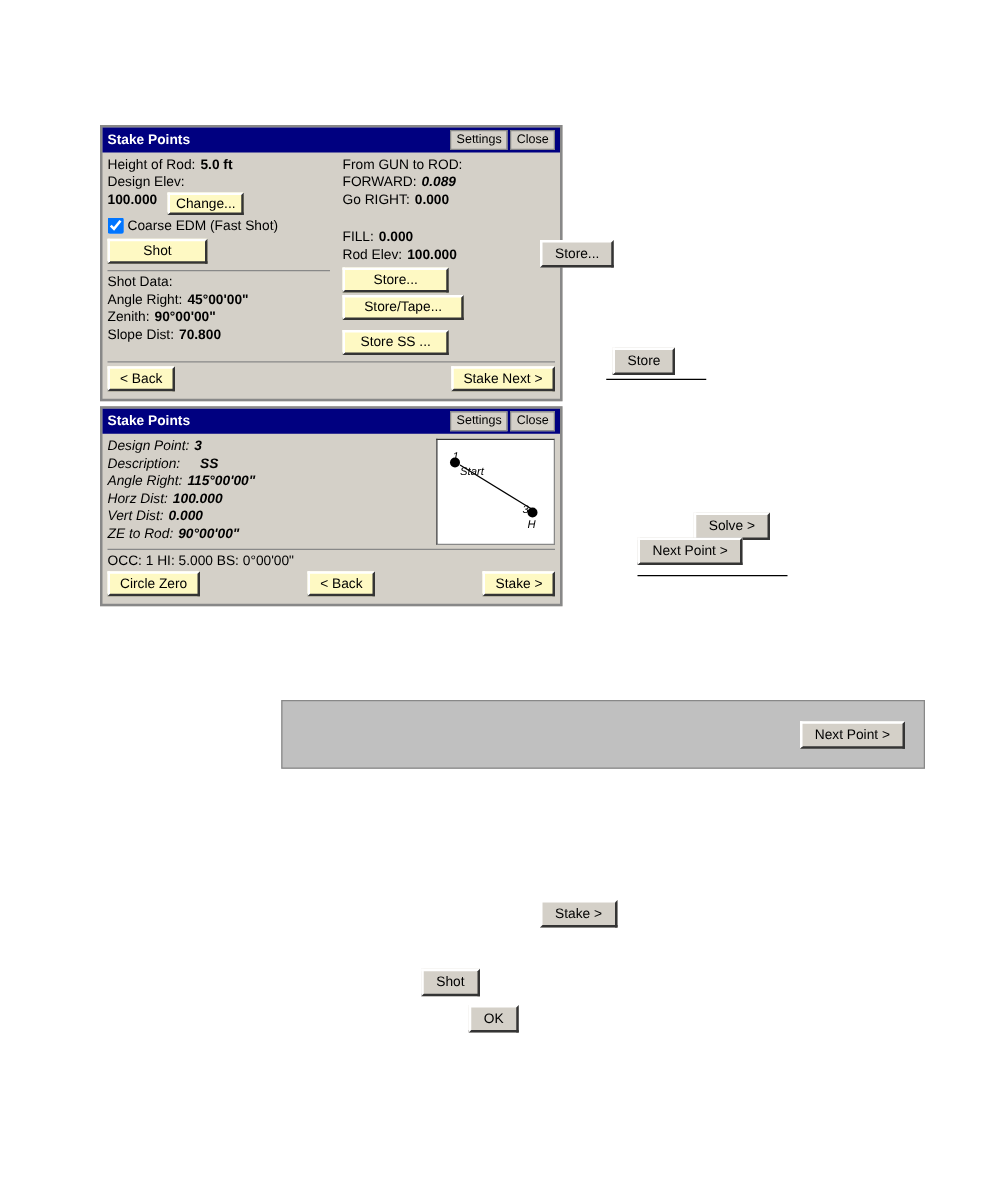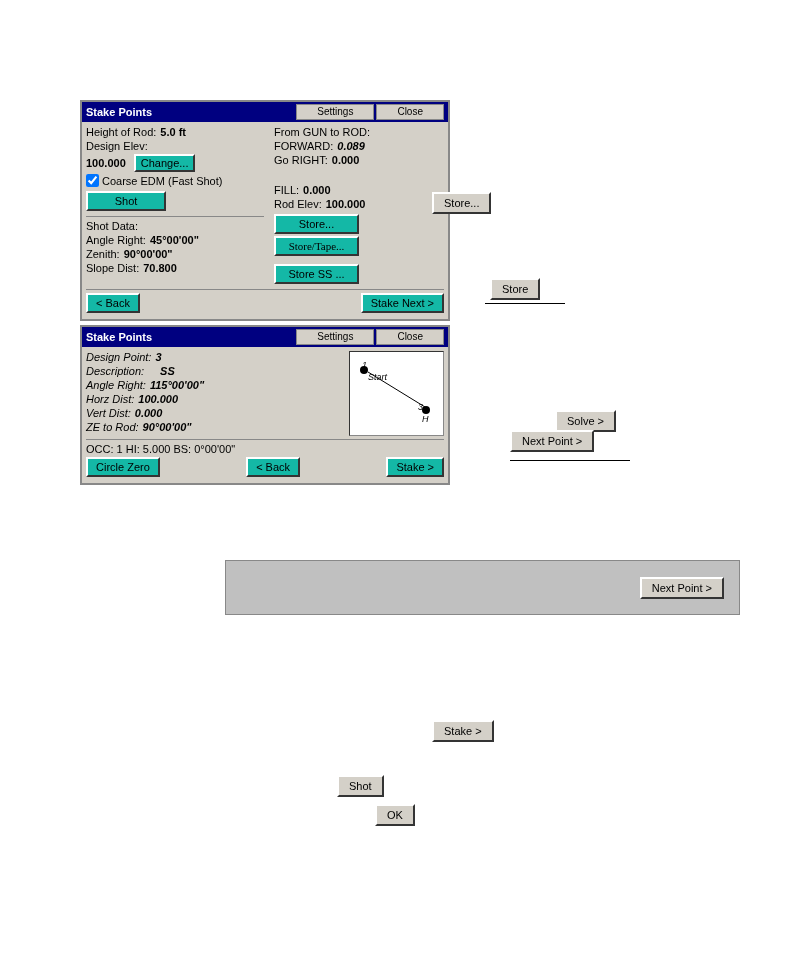--- a/index.html
+++ b/index.html
@@ -37,51 +37,50 @@
 
     .panel-title-buttons {
       display: flex;
       gap: 2px;
     }
 
     .title-btn {
       background: #d4d0c8;
       color: black;
       border: 1px solid #888;
-      padding: 0 20px;
+      padding: 0 4px;
       font-size: 10px;
       cursor: pointer;
       line-height: 14px;
     }
 
     .panel-body {
       padding: 4px;
     }
 
     
     .row {
       display: flex;
-      align-items: center;
       margin-bottom: 2px;
     }
 
     .label {
       color: #000;
       font-size: 11px;
       white-space: nowrap;
     }
 
     .value {
       font-weight: bold;
       font-size: 11px;
     }
 
     
     .btn {
-      background: #14b8a6;
+      background: #fef9c3;
       border: 2px outset #fff;
       border-right-color: #888;
       border-bottom-color: #888;
       padding: 2px 8px;
       font-size: 11px;
       cursor: pointer;
       white-space: nowrap;
     }
 
     
@@ -240,21 +239,21 @@
           <span class="value" style="margin-left:4px;">0.000</span>
         </div>
         <div class="row">
           <span class="label">Rod Elev:</span>
           <span class="value" style="margin-left:4px;">100.000</span>
         </div>
         <div class="row" style="margin-top:4px;">
           <button class="btn" style="width:85px;">Store...</button>
         </div>
         <div class="row" style="margin-top:2px;">
-          <button class="btn" style="width:85px;font-family:Liberation Serif, serif;">Store/Tape...</button>
+          <button class="btn" style="width:97px;">Store/Tape...</button>
         </div>
         <div class="row" style="margin-top:8px;">
           <button class="btn" style="width:85px;">Store SS ...</button>
         </div>
       </div>
     </div>
     <hr class="divider">
     <div class="row" style="justify-content:space-between; margin-top:2px;">
       <button class="btn">&lt; Back</button>
       <button class="btn">Stake Next &gt;</button>

